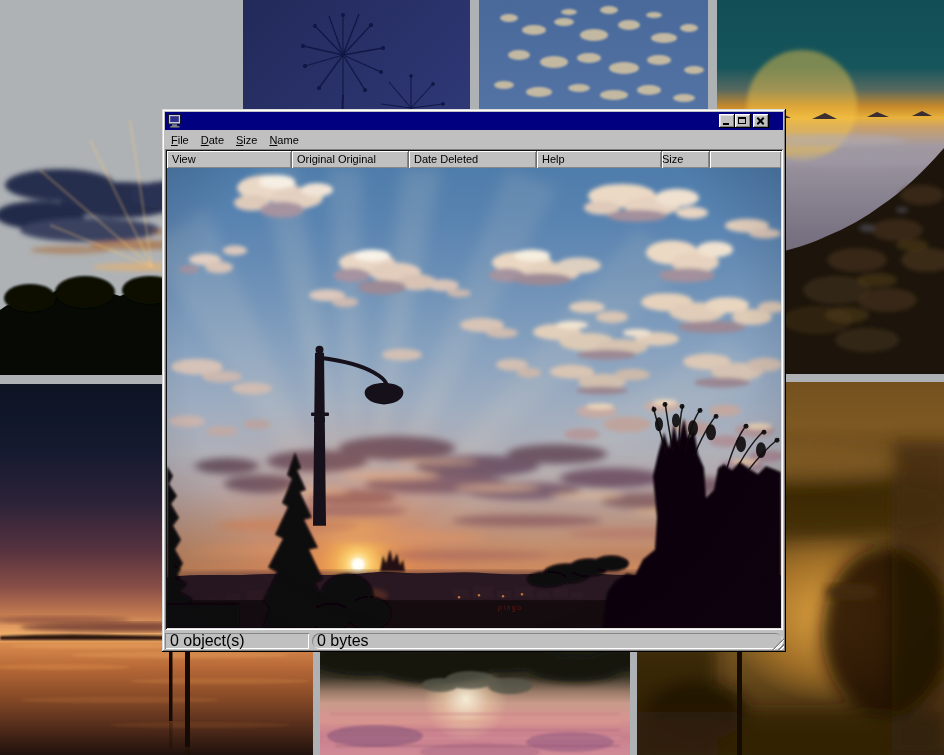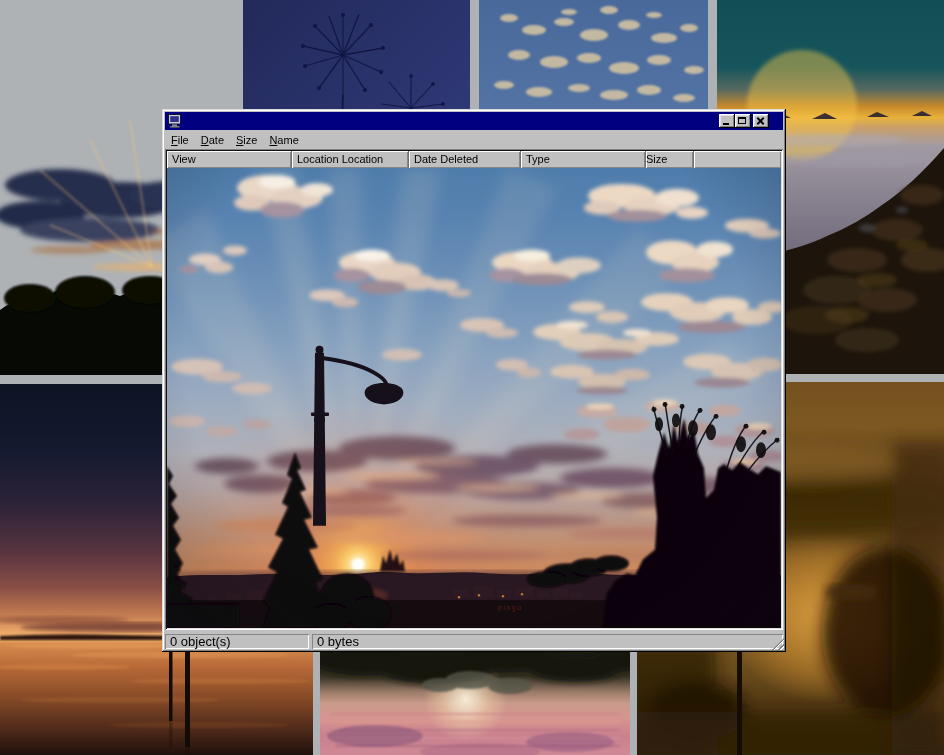--- a/index.html
+++ b/index.html
@@ -48,29 +48,29 @@
   .g-close::after{transform:rotate(-45deg);}
   .menubar{height:19px;display:flex;align-items:center;font-size:11px;color:#000;padding-left:1px;}
   .menu-item{display:inline-block;padding:2px 5px;margin-right:2px;}
   .menu-item::first-letter{text-decoration:underline;}
   .listview{position:absolute;left:3px;right:3px;top:40px;bottom:22px;background:#0d0d12;
     box-shadow:inset 1px 1px 0 #808080,inset -1px -1px 0 #fff,inset 2px 2px 0 #111,inset -2px -2px 0 #dfdfdf;
     padding:2px;box-sizing:border-box;}
   .header-row{display:flex;height:17px;background:#c0c0c0;font-size:11px;color:#000;}
   .hcol{box-sizing:border-box;line-height:16px;padding-left:5px;border-right:1px solid #707070;
     box-shadow:inset 1px 1px 0 #fff,inset -1px -1px 0 #868686;white-space:nowrap;overflow:hidden;flex:none;}
-  .hc-name{width:125px;} .hc-loc{width:117px;} .hc-del{width:112px;} .hc-type{width:125px;}
+  .hc-name{width:125px;} .hc-loc{width:117px;} .hc-del{width:128px;} .hc-type{width:125px;}
   .hc-size{width:48px;padding-right:5px;padding-left:0;}
   .hc-fill{flex:1;border-right:none;}
   .content{position:absolute;left:2px;right:2px;top:19px;bottom:2px;overflow:hidden;background:#27476f;}
   .content svg{position:absolute;left:0;top:0;width:100%;height:100%;}
-  .statusbar{position:absolute;left:3px;right:3px;bottom:3px;height:16px;display:flex;font-size:13px;color:#000;align-items:center;}
+  .statusbar{position:absolute;left:3px;right:3px;bottom:3px;height:16px;display:flex;font-size:16px;color:#000;}
   .spanel{box-shadow:inset 1px 1px 0 #868686,inset -1px -1px 0 #fff;padding:1px 5px;box-sizing:border-box;line-height:13px;white-space:nowrap;}
   .sp1{width:144px;flex:none;margin-right:3px;}
-  .sp2{flex:1;}
+  .sp2{flex:1;border-radius:8px;}
   .grip{position:absolute;right:2px;bottom:2px;width:12px;height:12px;
     background:repeating-linear-gradient(-45deg,transparent 0 2px,#fff 2px 3px,#808080 3px 4.5px);
     clip-path:polygon(100% 0,100% 100%,0 100%);}
 </style>
 </head>
 <body>
 
 <div class="photo" id="ph-a">
   <svg viewBox="0 0 236 375" preserveAspectRatio="none">
     <defs>
@@ -343,23 +343,23 @@
   <div class="menubar">
     <div class="menu-item">File</div>
     <div class="menu-item">Date</div>
     <div class="menu-item">Size</div>
     <div class="menu-item">Name</div>
   </div>
 
   <div class="listview">
     <div class="header-row">
       <div class="hcol hc-name">View</div>
-      <div class="hcol hc-loc">Location Location</div>
+      <div class="hcol hc-loc">Original Original</div>
       <div class="hcol hc-del">Date Deleted</div>
-      <div class="hcol hc-type">Type</div>
+      <div class="hcol hc-type">Help</div>
       <div class="hcol hc-size">Size</div>
       <div class="hcol hc-fill"></div>
     </div>
 
     <div class="content">
       <svg viewBox="0 0 614 463" preserveAspectRatio="none">
         <defs>
           <linearGradient id="psky" x1="0" y1="0" x2="0" y2="1">
             <stop offset="0" stop-color="#4e7cab"></stop>
               <stop offset=".12" stop-color="#5a84b1"></stop>

